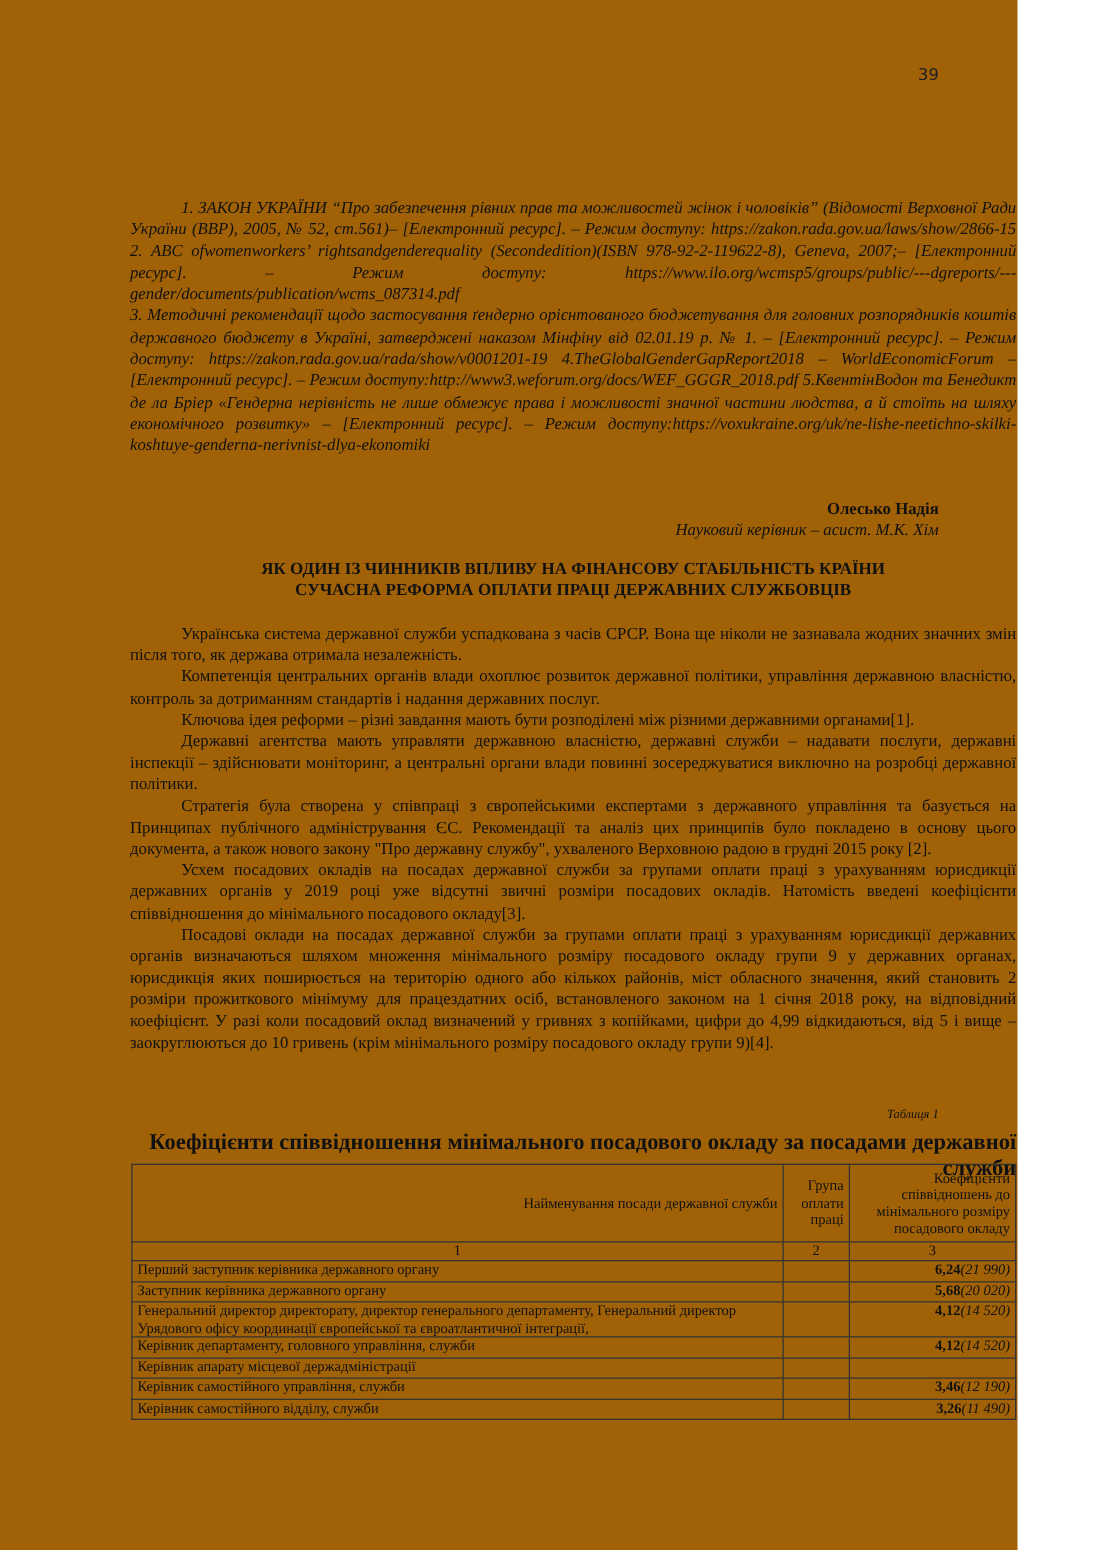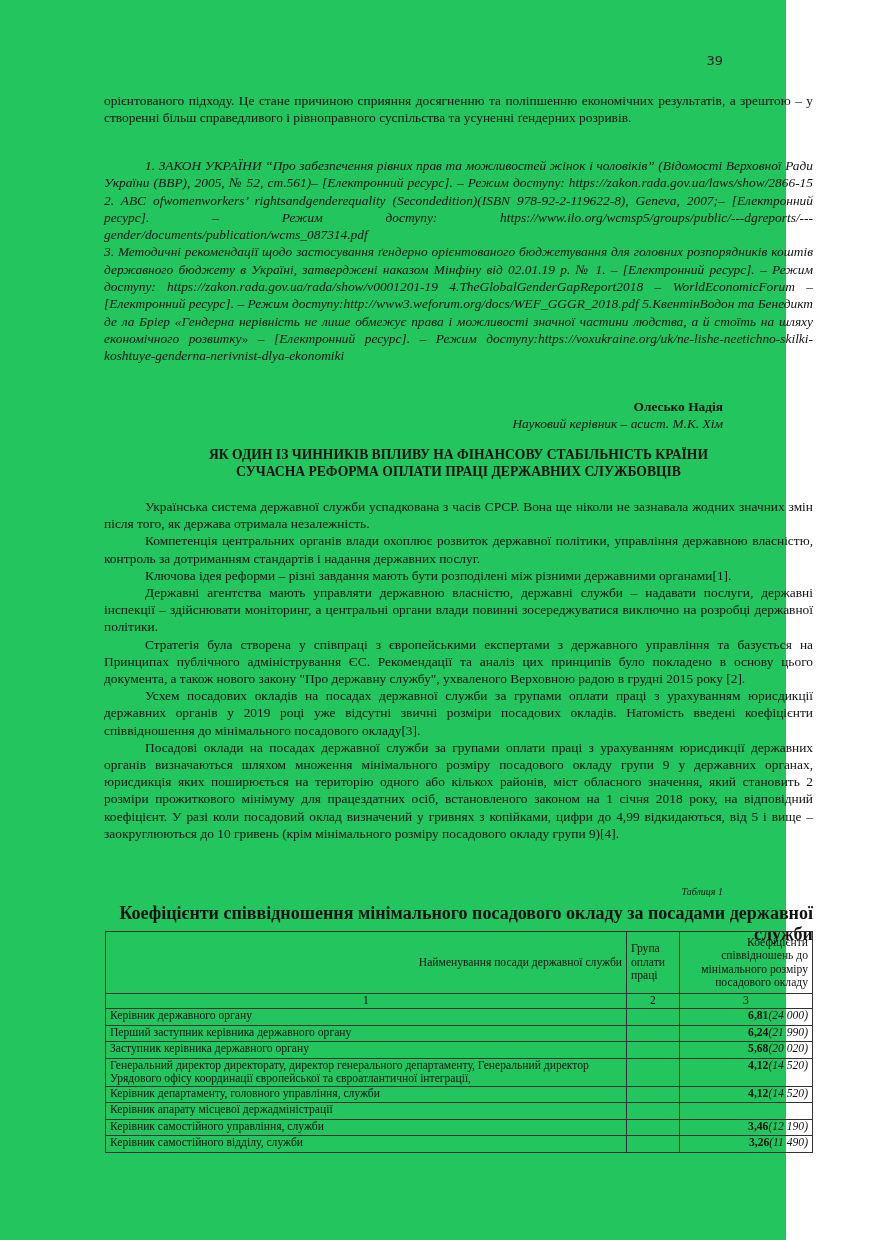--- a/index.html
+++ b/index.html
@@ -1,51 +1,50 @@
 <!DOCTYPE html>
 <html><head>
 <meta charset="utf-8">
 <style>
   html, body { margin: 0; padding: 0; background: #ffffff; }
   body { width: 876px; height: 1240px; position: relative; overflow: hidden; color: #111; }
-  .page { position: absolute; left: 0; top: 0; width: 786px; height: 1240px; background: #22c55e; }
+  .page { position: absolute; left: 0; top: 0; width: 786px; height: 1240px; background: #a16207; padding-left: 28px; }
   .pnum { position: absolute; top: 53px; right: 63px; font-family: "DejaVu Sans", sans-serif; font-size: 13px; color: #222; }
   .block { position: absolute; left: 104px; width: 709px; font-family: "Liberation Serif", serif; font-size: 13.4px; line-height: 17.2px; text-align: justify; }
   .refs { position: absolute; left: 104px; width: 709px; top: 157px; font-family: "Liberation Serif", serif; font-style: italic; font-size: 13.4px; line-height: 17.3px; text-align: justify; }
   .refs p { margin: 0; text-indent: 41px; }
   .refs p.noind { text-indent: 0; }
   .author { position: absolute; right: 63px; top: 398px; text-align: right; font-family: "Liberation Serif", serif; font-size: 13.4px; line-height: 17px; }
   .author .name { font-weight: bold; }
   .author .sup { font-style: italic; }
   .title { position: absolute; left: 104px; width: 709px; top: 446px; text-align: center; font-family: "Liberation Serif", serif; font-weight: bold; font-size: 13.6px; line-height: 17px; }
   .body-text { position: absolute; left: 104px; width: 709px; top: 498px; font-family: "Liberation Serif", serif; font-size: 13.4px; line-height: 17.2px; text-align: justify; }
   .body-text p { margin: 0; text-indent: 41px; }
   .tcap { position: absolute; right: 63px; top: 886px; font-family: "Liberation Serif", serif; font-style: italic; font-size: 10px; }
   .ttitle { position: absolute; left: 104px; width: 709px; top: 903px; text-align: right; font-family: "Liberation Serif", serif; font-weight: bold; font-size: 18px; }
   table.t { position: absolute; left: 105px; top: 931px; width: 708px; border-collapse: collapse; font-family: "Liberation Serif", serif; font-size: 11.6px; line-height: 13.5px; }
   table.t td, table.t th { border: 1px solid #333; padding: 0 4px; vertical-align: top; }
   table.t th { font-weight: normal; text-align: right; vertical-align: middle; }
   table.t .c1 { width: 512px; }
-  table.t .c2 { width: 44px; text-align: left; }
+  table.t .c2 { width: 44px; text-align: right; }
   table.t .c3 { text-align: right; }
   table.t tr.hdr th { height: 61px; }
   table.t tr.num td { height: 14px; text-align: center; }
   table.t tr.row td { height: 15.5px; }
   table.t tr.row td.c3 b { font-weight: bold; }
   table.t tr.row td.c3 i { font-style: italic; }
   .val { display: inline-block; padding-left: 16px; }
 </style>
 </head>
 <body>
 
 <div class="page">
 
   <div class="pnum">39</div>
 
-  <div class="block" style="top:92px;">орієнтованого підходу. Це стане причиною сприяння досягненню та поліпшенню економічних результатів, а зрештою – у створенні більш справедливого і рівноправного суспільства та усуненні ґендерних розривів.</div>
 
   <div class="refs">
     <p>1. ЗАКОН УКРАЇНИ “Про забезпечення рівних прав та можливостей жінок і чоловіків” (Відомості Верховної Ради України (ВВР), 2005, № 52, ст.561)– [Електронний ресурс]. – Режим доступу: https://zakon.rada.gov.ua/laws/show/2866-15 2. ABC ofwomenworkers’ rightsandgenderequality (Secondedition)(ISBN 978-92-2-119622-8), Geneva, 2007;– [Електронний ресурс]. – Режим доступу: https://www.ilo.org/wcmsp5/groups/public/---dgreports/---gender/documents/publication/wcms_087314.pdf</p>
     <p class="noind">3. Методичні рекомендації щодо застосування ґендерно орієнтованого бюджетування для головних розпорядників коштів державного бюджету в Україні, затверджені наказом Мінфіну від 02.01.19 р. № 1. – [Електронний ресурс]. – Режим доступу: https://zakon.rada.gov.ua/rada/show/v0001201-19 4.TheGlobalGenderGapReport2018 – WorldEconomicForum – [Електронний ресурс]. – Режим доступу:http://www3.weforum.org/docs/WEF_GGGR_2018.pdf 5.КвентінВодон та Бенедикт де ла Бріер «Гендерна нерівність не лише обмежує права і можливості значної частини людства, а й стоїть на шляху економічного розвитку» – [Електронний ресурс]. – Режим доступу:https://voxukraine.org/uk/ne-lishe-neetichno-skilki-koshtuye-genderna-nerivnist-dlya-ekonomiki</p>
   </div>
 
   <div class="author">
     <div class="name">Олесько Надія</div>
     <div class="sup">Науковий керівник –  асист.  М.К. Хім</div>
   </div>
@@ -74,25 +73,20 @@
       <th class="c1">Найменування посади державної служби</th>
       <th class="c2">Група оплати праці</th>
       <th class="c3">Коефіцієнти співвідношень до мінімального розміру посадового окладу</th>
     </tr>
     <tr class="num">
       <td class="c1">1</td>
       <td class="c2">2</td>
       <td class="c3">3</td>
     </tr>
     <tr class="row">
-      <td class="c1">Керівник державного органу</td>
-      <td class="c2"></td>
-      <td class="c3"><span class="val"><b>6,81</b><i>(24 000)</i></span></td>
-    </tr>
-    <tr class="row">
       <td class="c1">Перший заступник керівника державного органу</td>
       <td class="c2"></td>
       <td class="c3"><span class="val"><b>6,24</b><i>(21 990)</i></span></td>
     </tr>
     <tr class="row">
       <td class="c1">Заступник керівника державного органу</td>
       <td class="c2"></td>
       <td class="c3"><span class="val"><b>5,68</b><i>(20 020)</i></span></td>
     </tr>
     <tr class="row">

